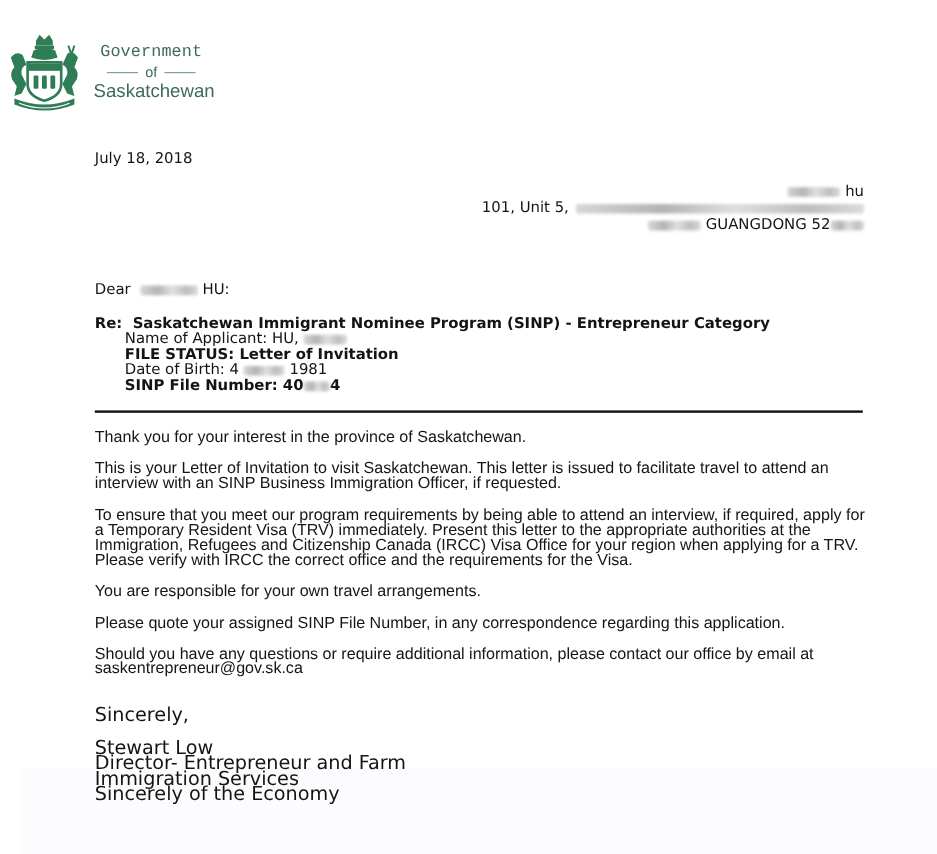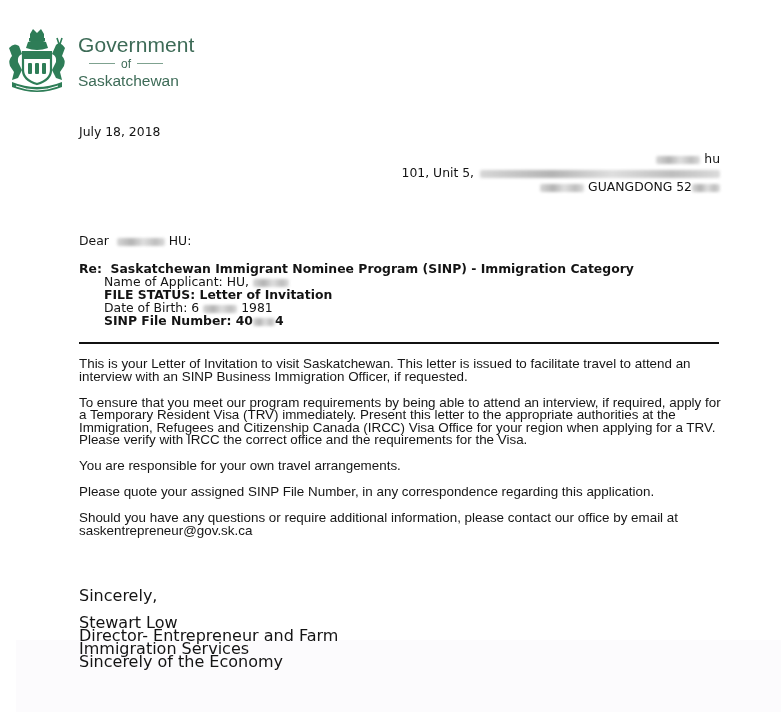--- a/index.html
+++ b/index.html
@@ -45,23 +45,24 @@
     }
     .logo-text {
       margin-left: 10px;
       color: #3d6b57;
       font-family: "Liberation Sans", "DejaVu Sans", sans-serif;
       line-height: 1;
       text-align: center;
       width: 96px;
     }
     .logo-text .gov {
-      font-size: 21px;
+      font-size: 14px;
       display: block;
       letter-spacing: 0.1px;
+      font-family: Liberation Mono, monospace;
     }
     .logo-text .of-row {
       display: flex;
       align-items: center;
       justify-content: center;
       font-size: 12px;
       margin: 2px 0 2px 0;
       height: 14px;
     }
     .logo-text .of-row .rule {
@@ -231,38 +232,39 @@
 
   <div class="salutation">
     <span>Dear</span>
     <span class="blur" style="width:48px;margin-left:4px;"></span>
     <span>HU:</span>
   </div>
 
   <div class="re-block">
     <div class="re-line">
       <span>Re:</span>&nbsp;
-      <span>Saskatchewan Immigrant Nominee Program (SINP) - Immigration Category</span>
+      <span>Saskatchewan Immigrant Nominee Program (SINP) - Entrepreneur Category</span>
     </div>
     <div class="indent">
       <span>Name of Applicant: HU,</span>
       <span class="blur" style="width:36px;"></span>
     </div>
     <div class="indent bold">FILE STATUS: Letter of Invitation</div>
     <div class="indent">
-      <span>Date of Birth: 6</span><span class="blur" style="width:34px;margin:0 4px;"></span><span>1981</span>
+      <span>Date of Birth: 4</span><span class="blur" style="width:34px;margin:0 4px;"></span><span>1981</span>
     </div>
     <div class="indent bold">
       <span>SINP File Number: 40</span><span class="blur" style="width:22px;"></span><span>4</span>
     </div>
   </div>
 
   <div class="rule-line"></div>
 
   <div class="body-text">
+    <p class="p1">Thank you for your interest in the province of Saskatchewan.</p>
     <p>This is your Letter of Invitation to visit Saskatchewan. This letter is issued to facilitate travel to attend an interview with an SINP Business Immigration Officer, if requested.</p>
     <p>To ensure that you meet our program requirements by being able to attend an interview, if required, apply for a Temporary Resident Visa (TRV) immediately. Present this letter to the appropriate authorities at the Immigration, Refugees and Citizenship Canada (IRCC) Visa Office for your region when applying for a TRV. Please verify with IRCC the correct office and the requirements for the Visa.</p>
     <p>You are responsible for your own travel arrangements.</p>
     <p>Please quote your assigned SINP File Number, in any correspondence regarding this application.</p>
     <p>
       <span>Should you have any questions or require additional information, please contact our office by email at</span>
       <a class="email">saskentrepreneur@gov.sk.ca</a>
     </p>
   </div>
 

